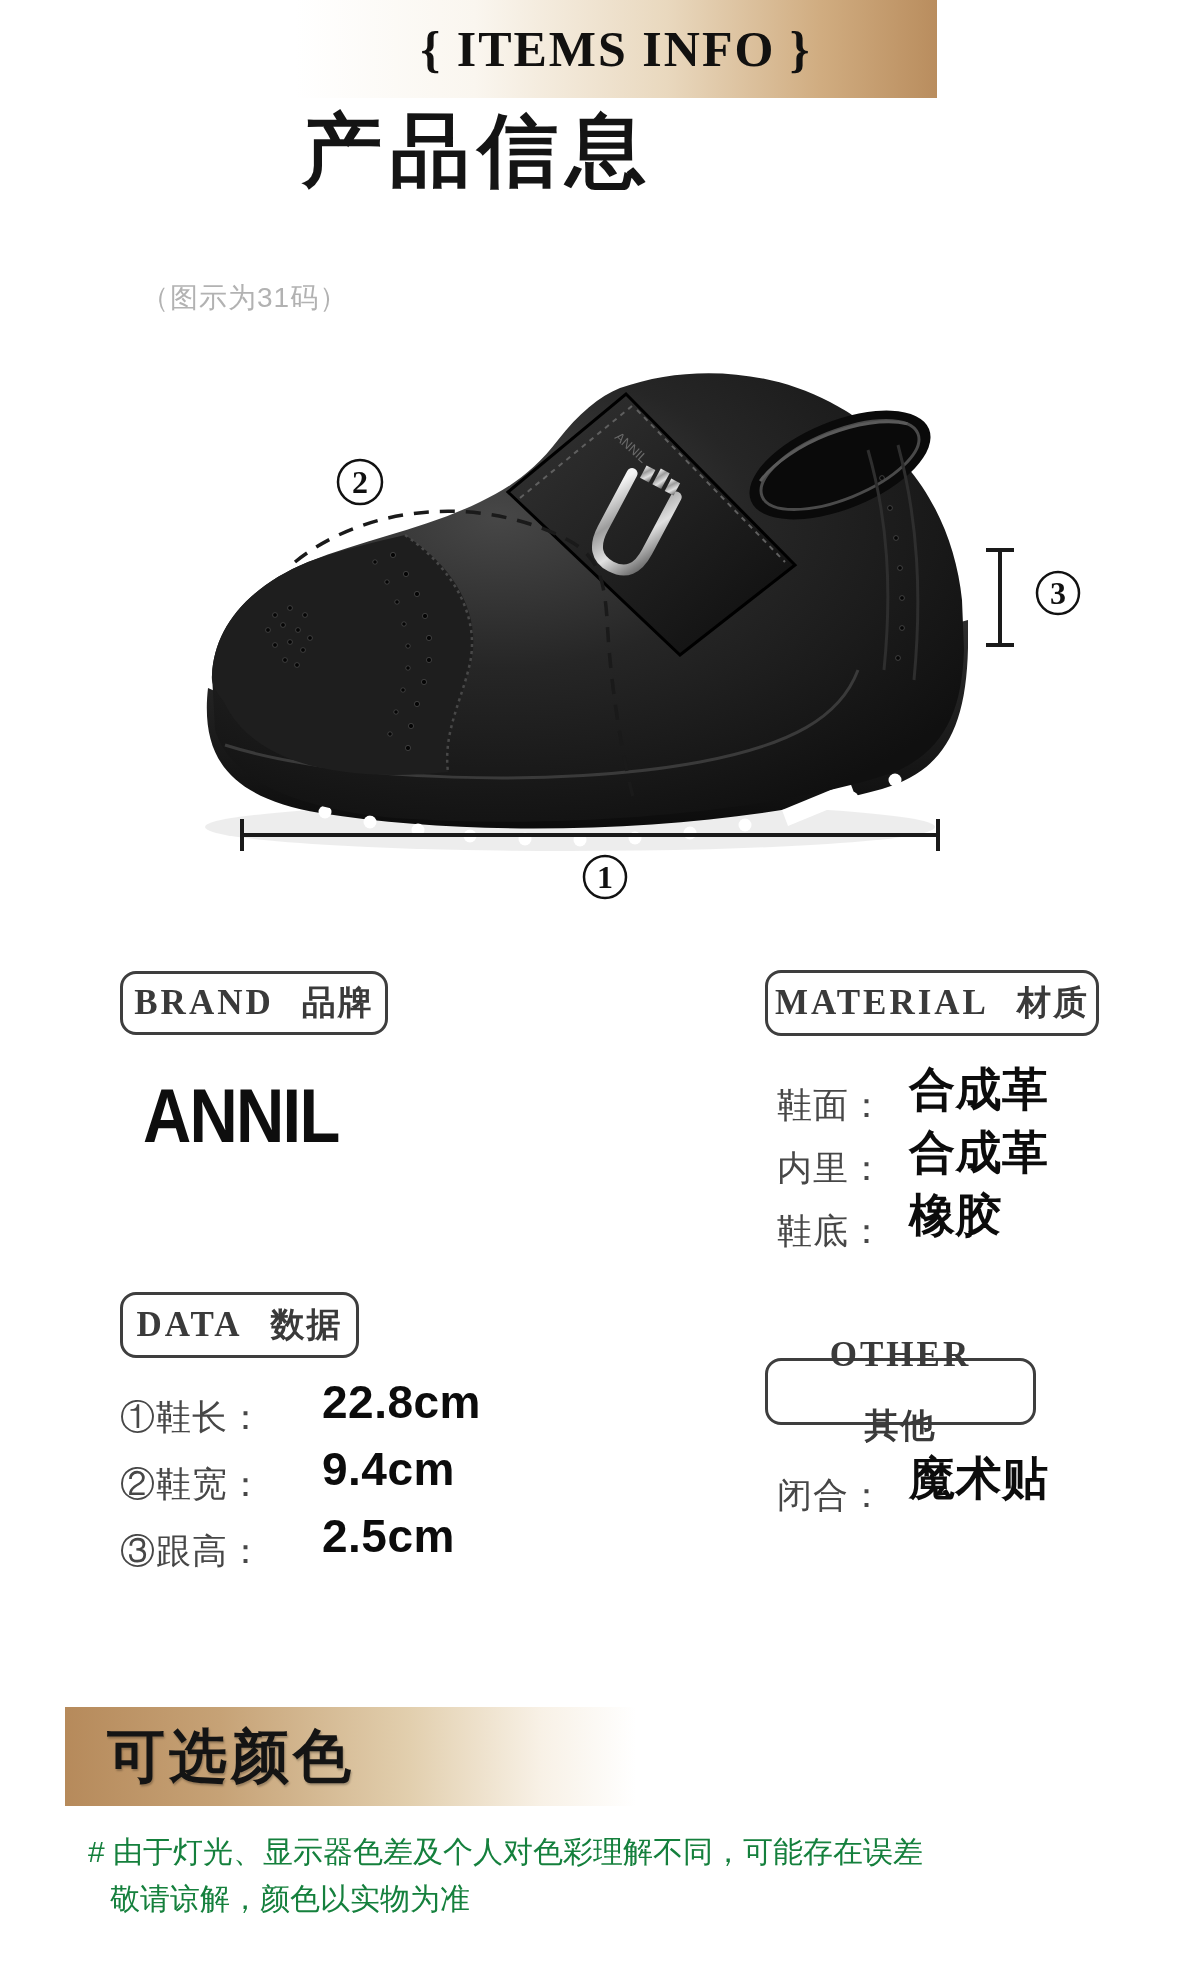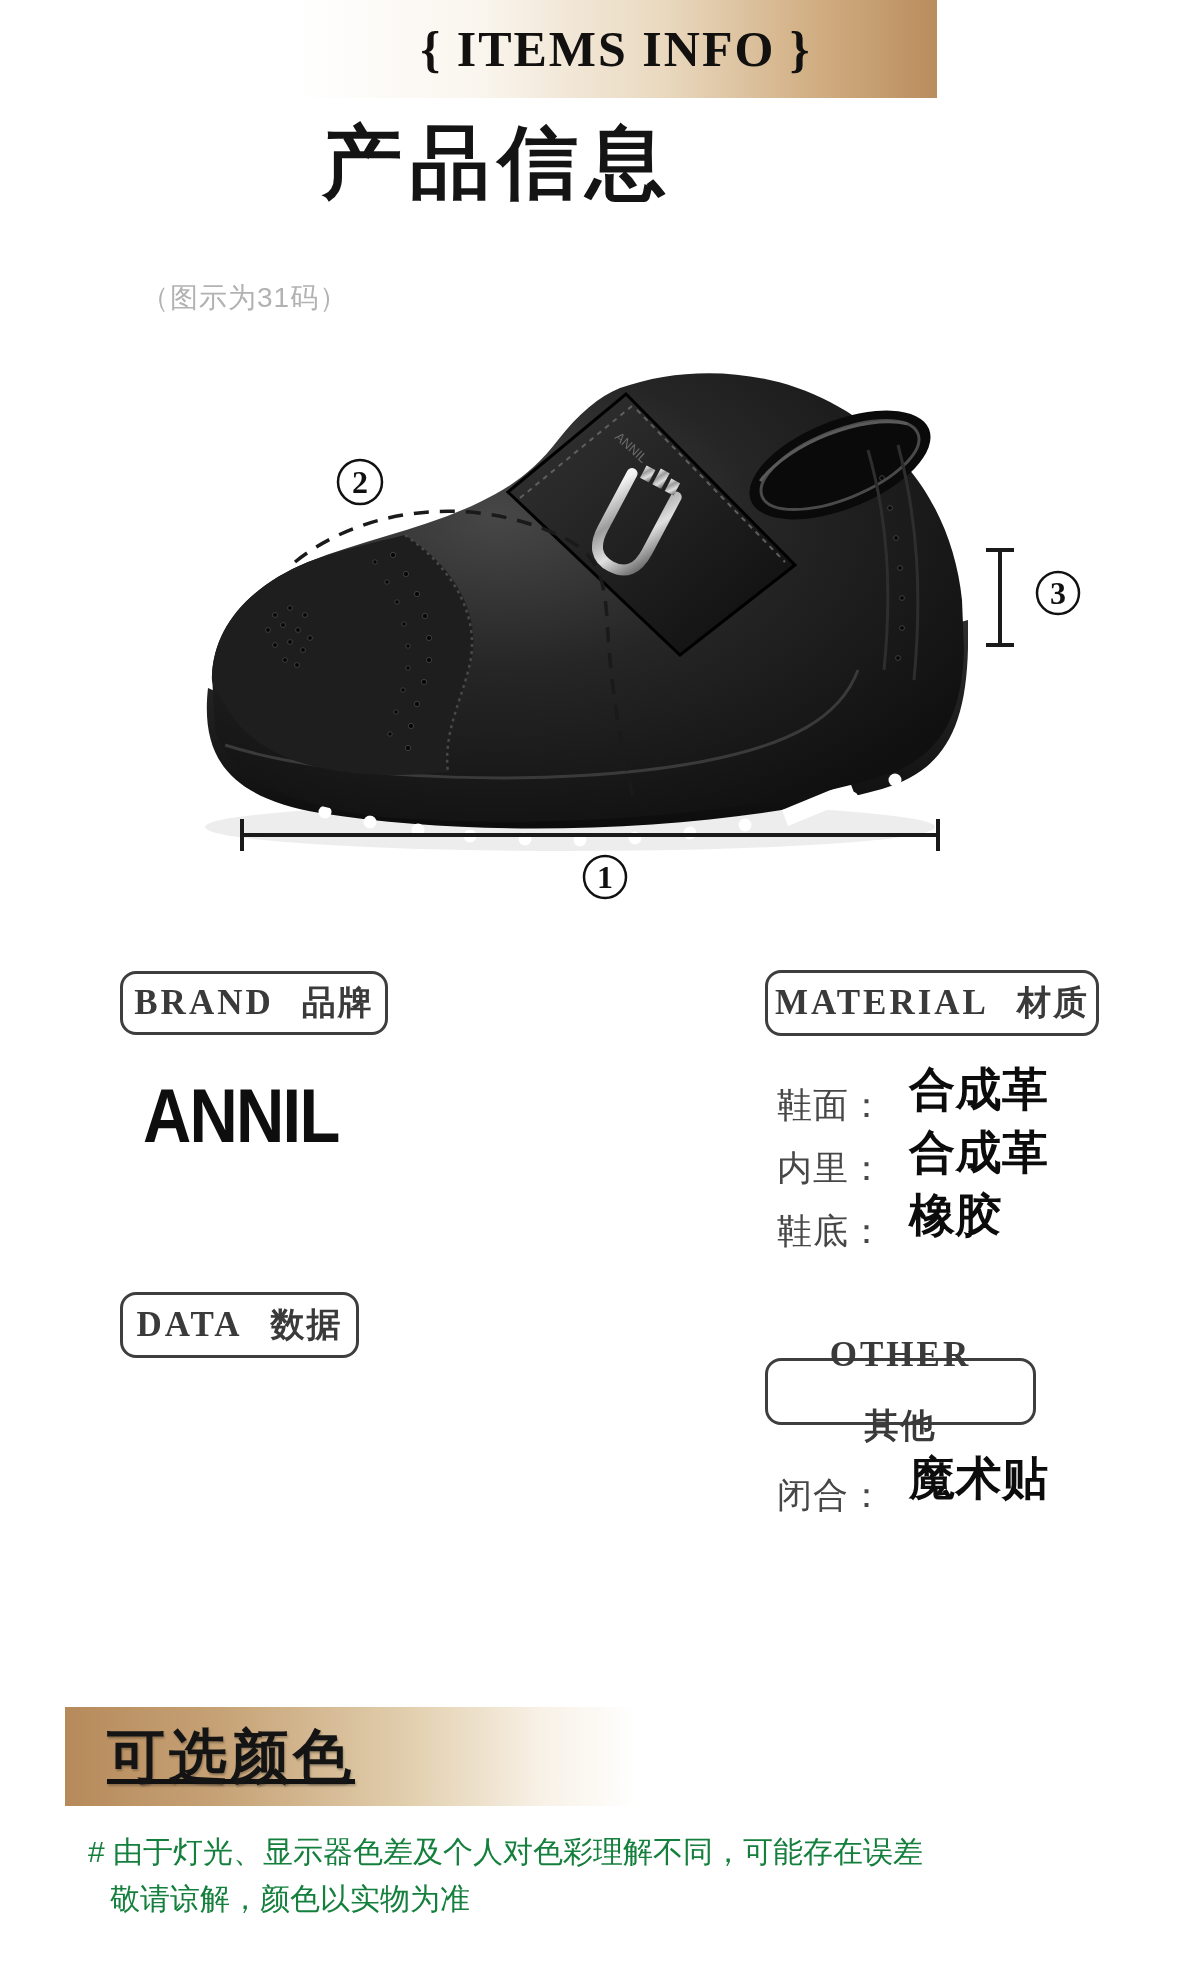--- a/index.html
+++ b/index.html
@@ -5,23 +5,23 @@
   html,body{margin:0;padding:0;background:#ffffff;}
   .page{position:relative;width:1200px;height:1965px;margin:0 auto;background:#ffffff;overflow:hidden;
         font-family:"Liberation Sans",sans-serif;color:#111;}
 
   
   .badge{position:absolute;left:295px;top:0;width:642px;height:98px;
          background:linear-gradient(90deg,#ffffff 0%,#faf6ef 28%,#e9d8be 58%,#d0ac80 82%,#b98d5e 100%);
          display:flex;align-items:center;justify-content:center;}
   .badge-text{font-family:"Liberation Serif","DejaVu Serif",serif;font-weight:bold;font-size:50px;
               letter-spacing:2px;color:#121110;white-space:nowrap;}
-  .page-title{position:absolute;left:0;top:110px;width:956px;text-align:center;
+  .page-title{position:absolute;left:0;top:98px;width:956px;text-align:center;
               font-family:"Liberation Serif","DejaVu Serif",serif;font-weight:bold;font-size:80px;
-              letter-spacing:8px;color:#141414;padding-left:20px;}
+              letter-spacing:8px;color:#141414;}
   .size-note{position:absolute;left:141px;top:279px;font-size:28px;color:#b2b2b2;letter-spacing:1px;}
 
   
   .figure{position:absolute;left:140px;top:330px;width:980px;height:590px;}
   .figure svg{display:block;}
 
   
   .tag-box{position:absolute;border:3px solid #3e3e3e;border-radius:16px;
            display:flex;align-items:center;justify-content:center;gap:28px;
            font-family:"Liberation Serif","DejaVu Serif",serif;font-weight:bold;color:#3a3a3a;}
@@ -43,21 +43,21 @@
   .rows-data .row-label{width:178px;}
   .rows-other{left:777px;top:1448px;}
   .rows-other .info-row{height:62px;}
   .info-row{display:flex;align-items:center;}
   .row-label{font-size:35px;color:#474747;margin-right:24px;letter-spacing:1px;white-space:nowrap;margin-top:32px;}
   .row-value{font-size:46px;font-weight:bold;color:#0c0c0c;letter-spacing:0.5px;white-space:nowrap;}
 
   
   .colors-band{position:absolute;left:65px;top:1707px;width:595px;height:99px;
                background:linear-gradient(90deg,#b68a5b 0%,#c6a276 26%,#e2cfae 58%,#f8f1e6 80%,#ffffff 96%);
-               display:flex;align-items:center;text-decoration:underline;}
+               display:flex;align-items:center;}
   .colors-title{font-family:"Liberation Serif","DejaVu Serif",serif;font-weight:bold;font-size:58px;
                 color:#141414;letter-spacing:4px;padding-left:42px;text-shadow:1px 2px 2px rgba(0,0,0,0.25);}
   .disclaimer{position:absolute;left:88px;top:1828px;font-size:30px;color:#15803d;line-height:47px;}
   .disclaimer .line2{padding-left:22px;}
 </style>
 </head>
 <body>
 
 <div class="page">
 
@@ -244,20 +244,35 @@
       <div class="info-row">
         <span class="row-label">鞋底：</span>
         <span class="row-value">橡胶</span>
       </div>
     </div>
 
   <div class="tag-box box-data">
     <span class="en">DATA</span>
     <span class="zh">数据</span>
   </div>
+  <div class="rows rows-data">
+
+  <div class="info-row">
+        <span class="row-label">①鞋长：</span>
+        <span class="row-value">22.8cm</span>
+      </div>
+      <div class="info-row">
+        <span class="row-label">②鞋宽：</span>
+        <span class="row-value">9.4cm</span>
+      </div>
+      <div class="info-row">
+        <span class="row-label">③跟高：</span>
+        <span class="row-value">2.5cm</span>
+      </div>
+    </div>
 
   <div class="tag-box box-other">
     <span class="en">OTHER</span>
     <span class="zh">其他</span>
   </div>
   <div class="rows rows-other">
 
       <div class="info-row">
         <span class="row-label">闭合：</span>
         <span class="row-value">魔术贴</span>

